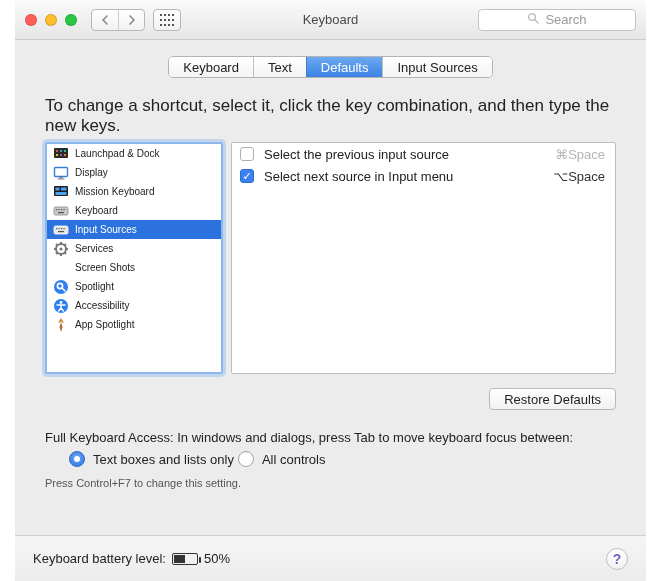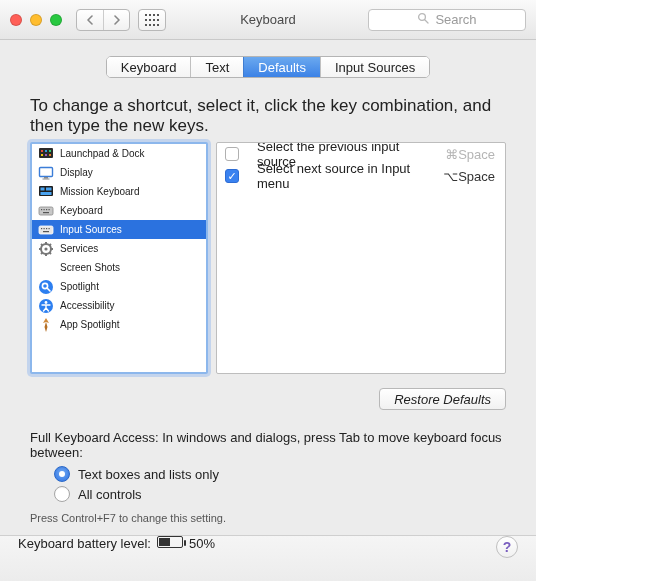--- a/index.html
+++ b/index.html
@@ -7,25 +7,26 @@
     margin: 0;
     font-family: -apple-system, "Helvetica Neue", Helvetica, Arial, sans-serif;
     font-size: 13px;
     color: #222;
     background: #fff;
     width: 669px;
     height: 581px;
     overflow: hidden;
   }
   .window {
-    width: 536px;
+    width: 631px;
     height: 581px;
     background: #ececec;
     display: flex;
     flex-direction: column;
+    margin-left: 15px;
   }
   .titlebar {
     height: 40px;
     background: linear-gradient(#fafafa, #e6e6e6);
     border-bottom: 1px solid #c9c9c9;
     display: flex;
     align-items: center;
     padding: 0 10px;
     position: relative;
   }
@@ -144,21 +145,21 @@
     background:#fff;
     border:1px solid #bdbdbd;
     border-radius:2px;
     overflow-y:auto;
   }
   .shortcutlist .srow {
     display:flex; align-items:center;
     height: 22px;
     padding: 0 10px 0 8px;
     font-size:13px;
-    gap: 18px;
+    gap: 10px;
   }
   .check {
     width:14px; height:14px;
     border:1px solid #b0b0b0;
     border-radius:3px;
     background:#fff;
     display:flex; align-items:center; justify-content:center;
     font-size:11px;
     flex-shrink:0;
   }
@@ -177,30 +178,29 @@
   }
   .pushbtn {
     height: 22px;
     padding: 0 14px;
     border: 1px solid #b8b8b8;
     border-radius: 4px;
     background: linear-gradient(#ffffff,#f1f1f1);
     font-size:13px;
     display:flex; align-items:center;
     color:#222;
-    font-style:italic;
   }
   .kbaccess {
     margin-top: 20px;
     font-size:13px;
   }
   .radios {
     margin-top: 6px;
     margin-left: 24px;
-    display:flex; flex-direction:column; gap:4px;
+    display:flex; flex-direction:row; gap:4px;
   }
   .radioline { display:flex; align-items:center; gap:8px;}
   .radio {
     width:16px; height:16px; border-radius:8px;
     border: 1px solid #a5a5a5;
     background:#fff;
     display:flex; align-items:center; justify-content:center;
     box-shadow: inset 0 1px 1px rgba(0,0,0,0.05);
   }
   .radio.on {
@@ -211,21 +211,21 @@
     content:""; width:6px; height:6px; border-radius:3px; background:#fff;
   }
   .hint {
     margin-top: 10px;
     font-size:11px;
     color:#555;
   }
   .footer {
     border-top: 1px solid #cfcfcf;
     height: 46px;
-    display:flex; align-items:flex-start;
+    display:flex; align-items:center;
     padding: 0 18px 0 18px;
     font-size:13px;
     color:#222;
     background: linear-gradient(#f5f5f5,#ececec);
   }
   .batteryicon {
     margin: 0 6px 0 6px;
     width: 26px; height: 12px;
     border: 1.5px solid #333;
     border-radius: 2px;

